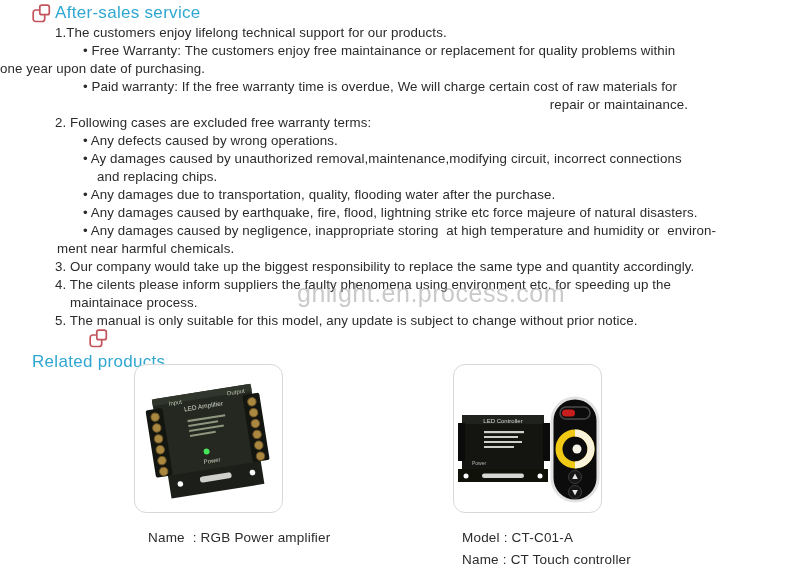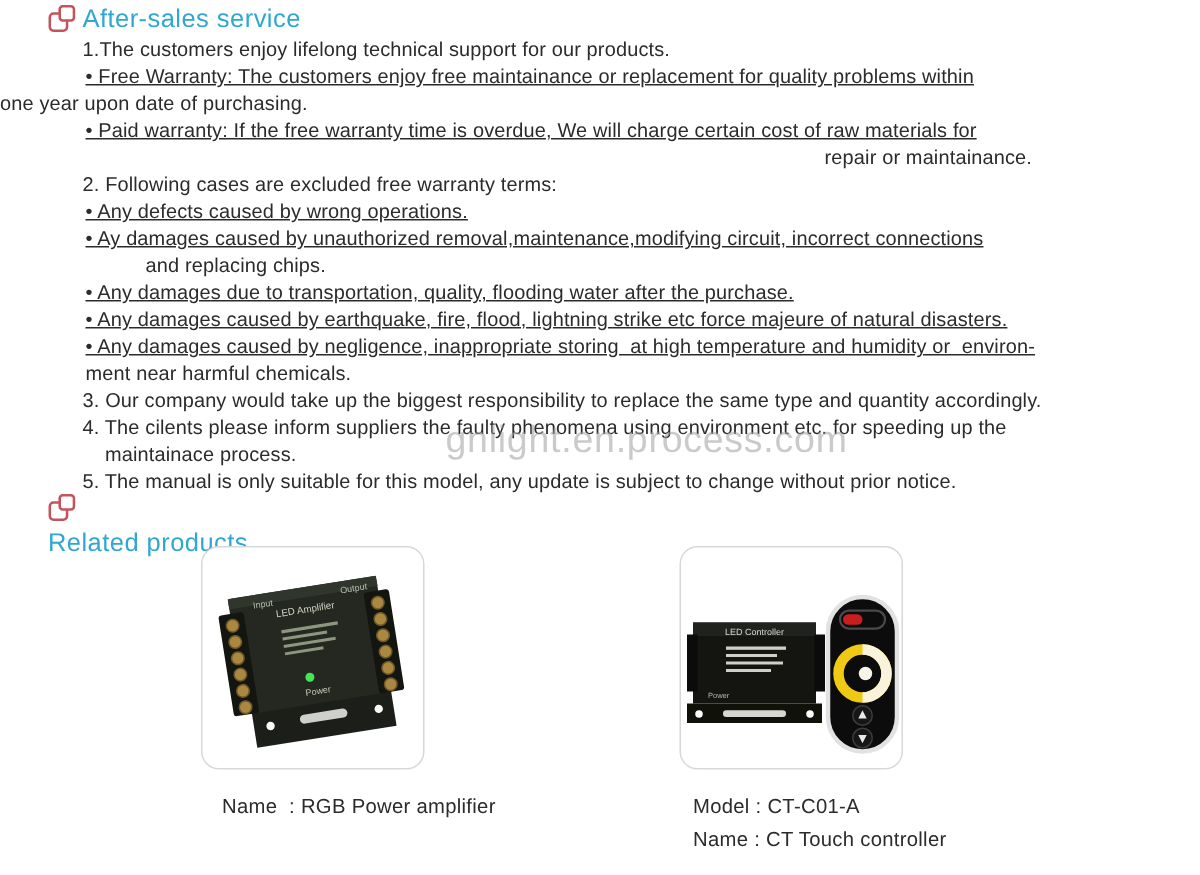--- a/index.html
+++ b/index.html
@@ -6,31 +6,31 @@
   body {
     width:800px; height:583px;
     background:#ffffff;
     font-family:"Liberation Sans", sans-serif;
     color:#2b2b2b;
     position:relative;
     overflow:hidden;
   }
 
   
-  .section-header { position:absolute; display:flex; gap:4px; }
+  .section-header { position:absolute; display:flex; align-items:center; gap:4px; }
   #after-sales-header { left:32px; top:3px; }
   #related-header { left:32px; top:329px;flex-direction:column; }
   .section-title { font-size:17px; color:#2fa7d1; letter-spacing:.3px; }
   .squares-icon { width:19px; height:19px; flex:0 0 auto; }
 
   
   .text-block { position:absolute; left:0; top:24px; width:688px; }
   .tline { font-size:13.3px; line-height:18px; white-space:pre; letter-spacing:.1px; }
   .in-num { margin-left:55px; }
-  .in-bul { margin-left:57px;text-decoration:underline; }
+  .in-bul { margin-left:83px; }
   .in-c   { }
   .in-d   { margin-left:200px;text-align:right; }
   .in-e   { margin-left:97px; }
   .in-f   { margin-left:57px; }
   .in-g   { margin-left:70px; }
 
   
   .watermark {
     position:absolute; left:297px; top:279px;
     font-size:25px; color:#9f9f9f; opacity:.55;

